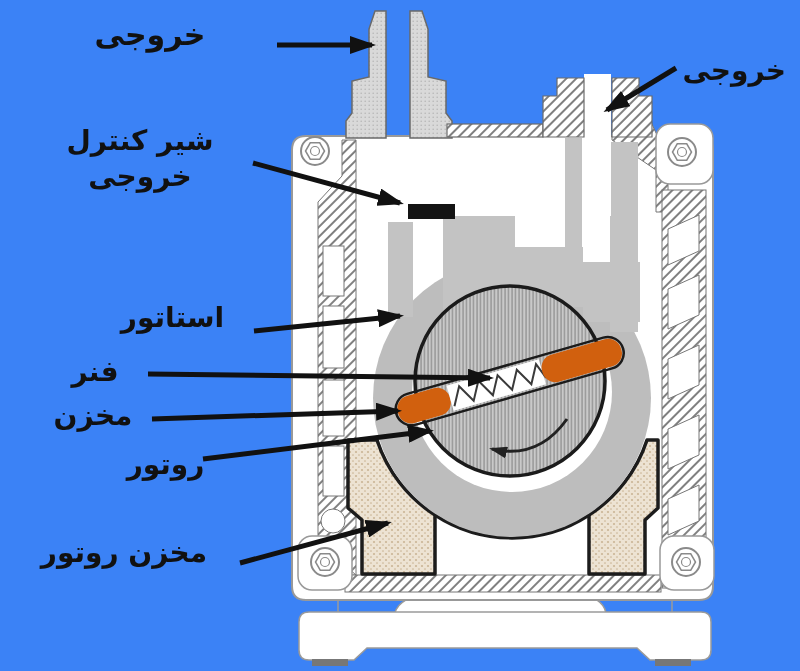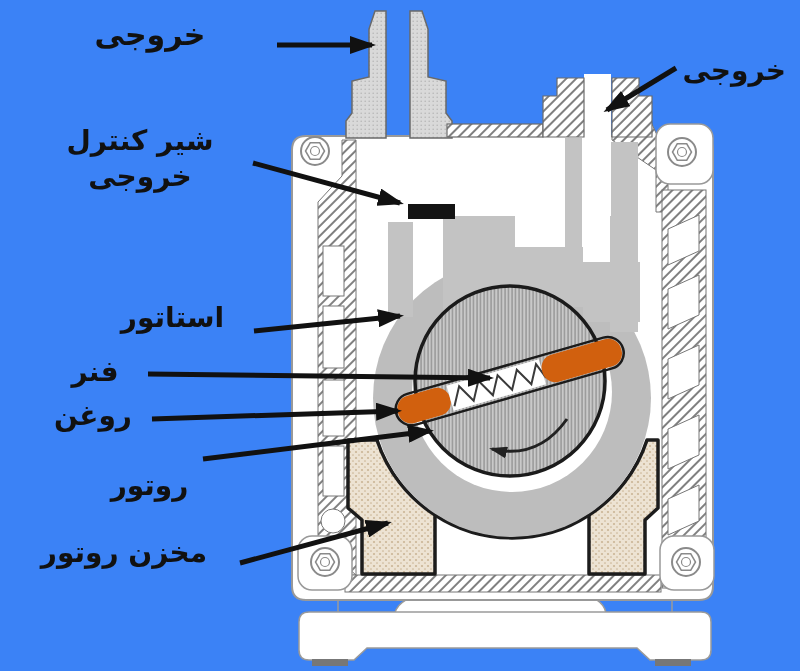--- a/index.html
+++ b/index.html
@@ -9,21 +9,21 @@
   .lbl{position:absolute;font-weight:bold;color:var(--c-label_text,#111);
        text-align:center;direction:rtl;white-space:nowrap;font-size:28px;line-height:1.1;
        font-family:"DejaVu Sans",sans-serif;}
   #lbl-outlet{left:80px;top:18px;width:140px;font-size:30px;}
   #lbl-inlet{left:696px;top:56px;width:90px;}
   #lbl-valve1{left:55px;top:126px;width:170px;}
   #lbl-valve2{left:55px;top:162px;width:170px;}
   #lbl-stator{left:110px;top:303px;width:125px;}
   #lbl-spring{left:50px;top:357px;width:90px;}
   #lbl-vane{left:48px;top:401px;width:90px;}
-  #lbl-rotor{left:102px;top:450px;width:95px;margin-top:21px;}
+  #lbl-rotor{left:118px;top:450px;width:95px;}
   #lbl-oil{left:40px;top:538px;width:168px;}
 </style>
 </head>
 <body>
 
 <div class="stage">
 
 <svg width="800" height="671" viewBox="0 0 800 671">
   <defs>
     <pattern id="hatch" width="7" height="7" patternUnits="userSpaceOnUse" patternTransform="rotate(45)">
@@ -172,16 +172,16 @@
     <path d="M240,563 L388,523" marker-end="url(#ah)"></path>
   </g>
 </svg>
 
   <div class="lbl" id="lbl-outlet">خروجی</div>
   <div class="lbl" id="lbl-inlet">خروجی</div>
   <div class="lbl" id="lbl-valve1">شیر کنترل</div>
   <div class="lbl" id="lbl-valve2">خروجی</div>
   <div class="lbl" id="lbl-stator">استاتور</div>
   <div class="lbl" id="lbl-spring">فنر</div>
-  <div class="lbl" id="lbl-vane">روغن</div>
+  <div class="lbl" id="lbl-vane">مخزن</div>
   <div class="lbl" id="lbl-rotor">روتور</div>
   <div class="lbl" id="lbl-oil">مخزن روتور</div>
 </div>
 
 </body></html>

